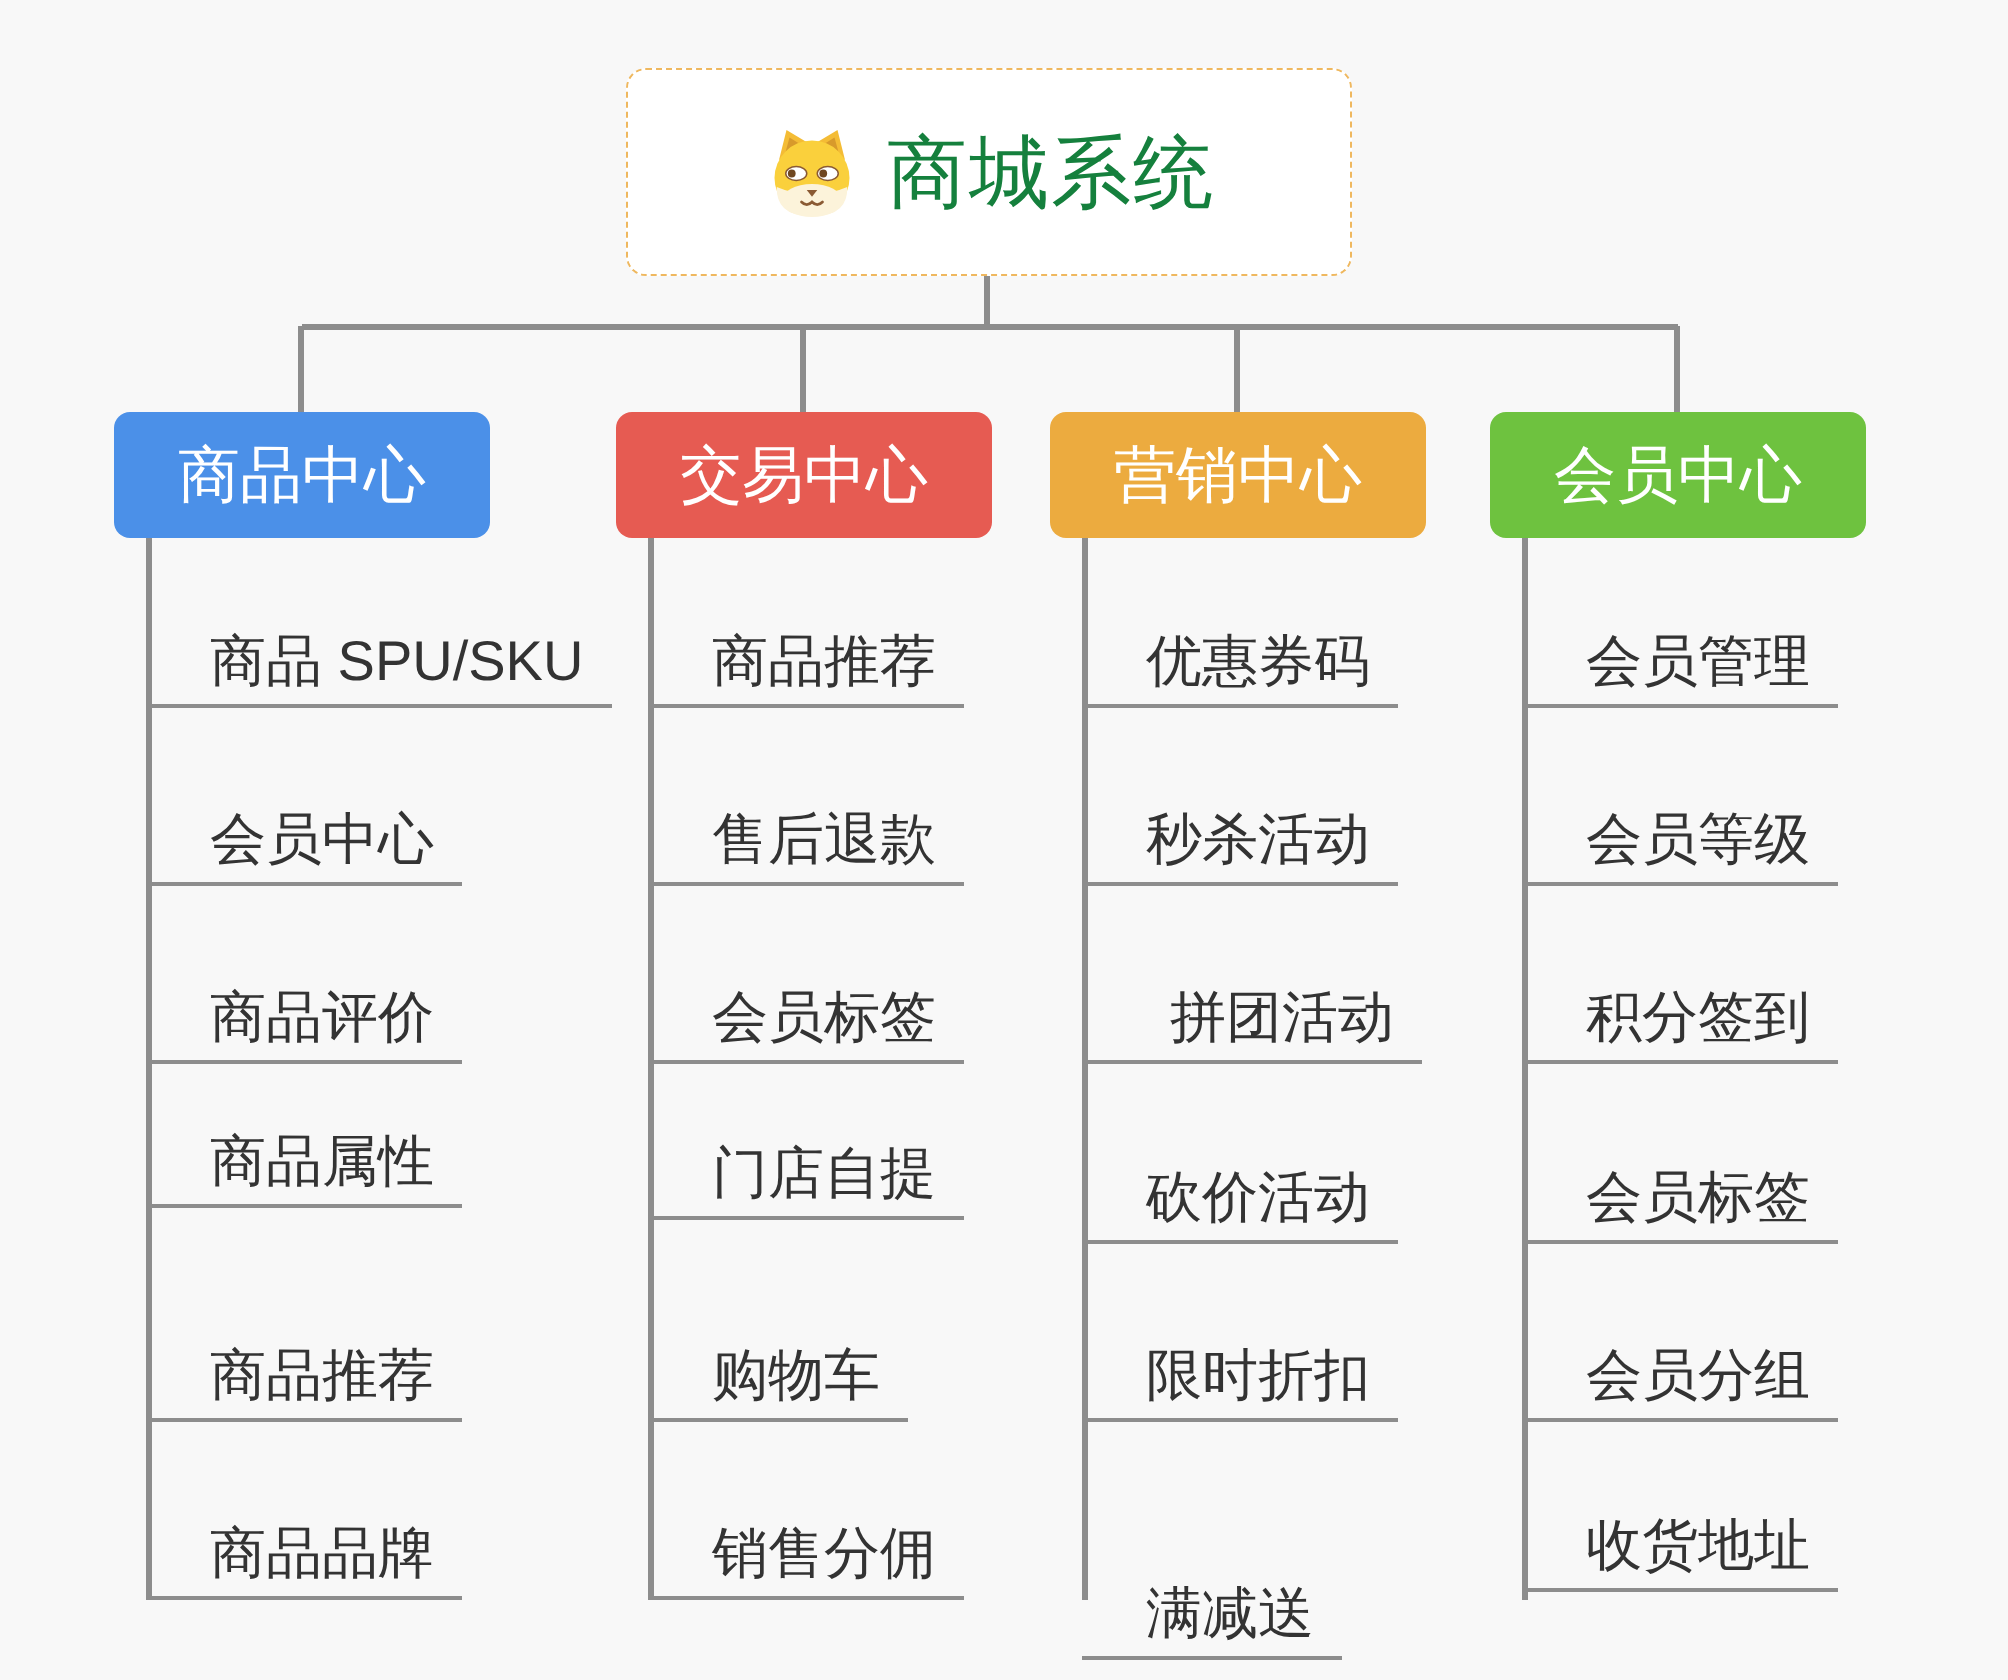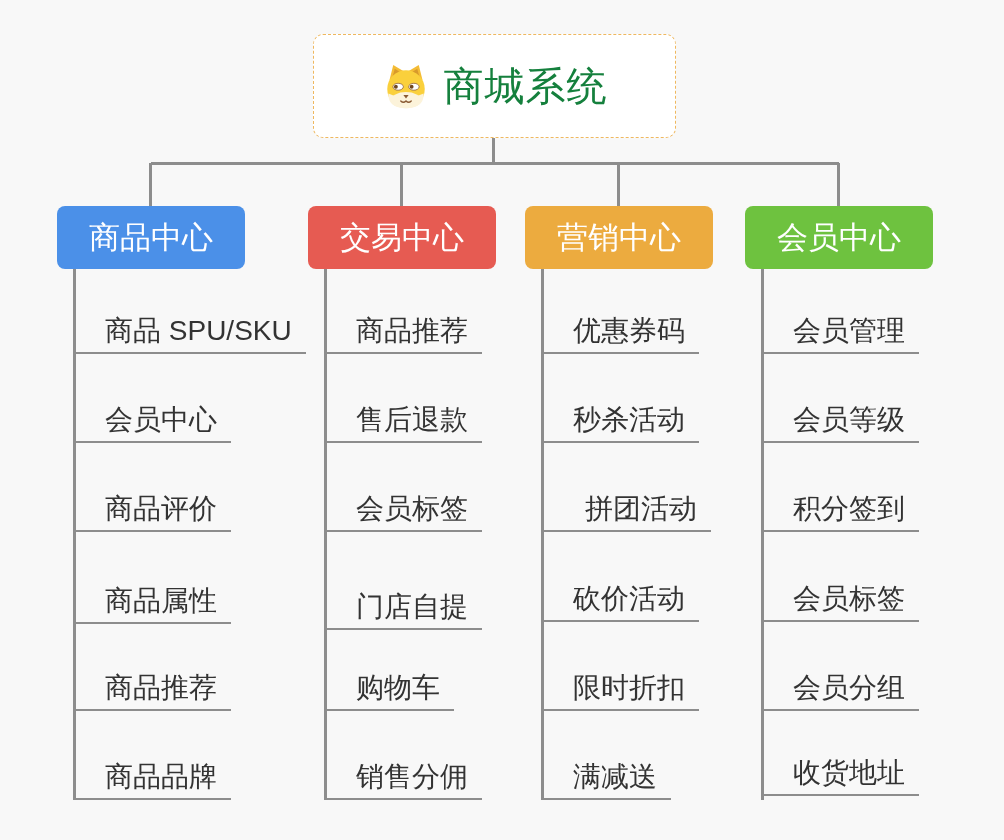--- a/index.html
+++ b/index.html
@@ -91,45 +91,45 @@
   </div>
 
   <div id="branches">
       <div class="branch-col" style="left: 57px;">
         <div class="drop" style="background: rgb(141, 141, 141);"></div>
         <div class="branch-header" style="background: rgb(75, 144, 232);">商品中心</div>
         <div class="spine" style="background: rgb(141, 141, 141);"></div>
         <div class="sub-item" style="top: 110px;">商品 SPU/SKU</div>
         <div class="sub-item" style="top: 199px;">会员中心</div>
         <div class="sub-item" style="top: 288px;">商品评价</div>
-        <div class="sub-item" style="top: 380px; text-align: right;">商品属性</div>
+        <div class="sub-item" style="top: 360px; text-align: right;">商品属性</div>
         <div class="sub-item" style="top: 467px;">商品推荐</div>
         <div class="sub-item" style="top: 556px;">商品品牌</div>
       </div>
       <div class="branch-col" style="left: 308px;">
         <div class="drop" style="background: rgb(141, 141, 141);"></div>
         <div class="branch-header" style="background: rgb(230, 91, 82);">交易中心</div>
         <div class="spine" style="background: rgb(141, 141, 141);"></div>
         <div class="sub-item" style="top: 110px;">商品推荐</div>
         <div class="sub-item" style="top: 199px;">售后退款</div>
         <div class="sub-item" style="top: 288px;">会员标签</div>
-        <div class="sub-item" style="top: 386px;">门店自提</div>
+        <div class="sub-item" style="top: 366px;">门店自提</div>
         <div class="sub-item" style="top: 467px;">购物车</div>
         <div class="sub-item" style="top: 556px;">销售分佣</div>
       </div>
       <div class="branch-col" style="left: 525px;">
         <div class="drop" style="background: rgb(141, 141, 141);"></div>
         <div class="branch-header" style="background: rgb(236, 171, 63);">营销中心</div>
         <div class="spine" style="background: rgb(141, 141, 141);"></div>
         <div class="sub-item" style="top: 110px;">优惠券码</div>
         <div class="sub-item" style="top: 199px;">秒杀活动</div>
         <div class="sub-item" style="top: 288px; padding-left: 44px;">拼团活动</div>
         <div class="sub-item" style="top: 378px;">砍价活动</div>
         <div class="sub-item" style="top: 467px;">限时折扣</div>
-        <div class="sub-item" style="top: 556px;">满减送</div>
+        <div class="sub-item" style="top: 586px;">满减送</div>
       </div>
       <div class="branch-col" style="left: 745px;">
         <div class="drop" style="background: rgb(141, 141, 141);"></div>
         <div class="branch-header" style="background: rgb(110, 194, 63);">会员中心</div>
         <div class="spine" style="background: rgb(141, 141, 141);"></div>
         <div class="sub-item" style="top: 110px;">会员管理</div>
         <div class="sub-item" style="top: 199px;">会员等级</div>
         <div class="sub-item" style="top: 288px;">积分签到</div>
         <div class="sub-item" style="top: 378px;">会员标签</div>
         <div class="sub-item" style="top: 467px;">会员分组</div>

